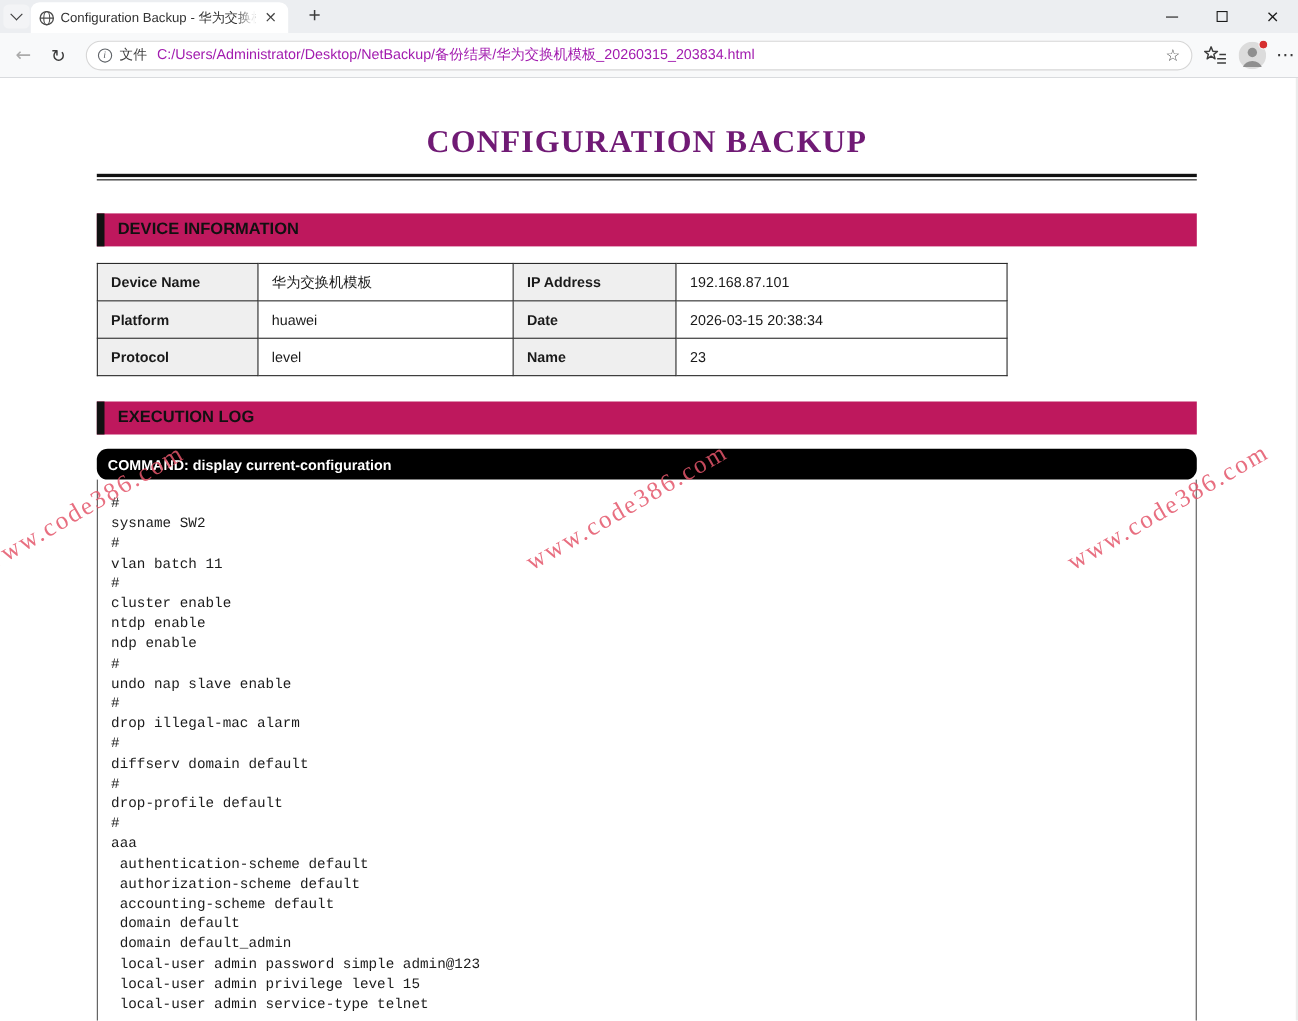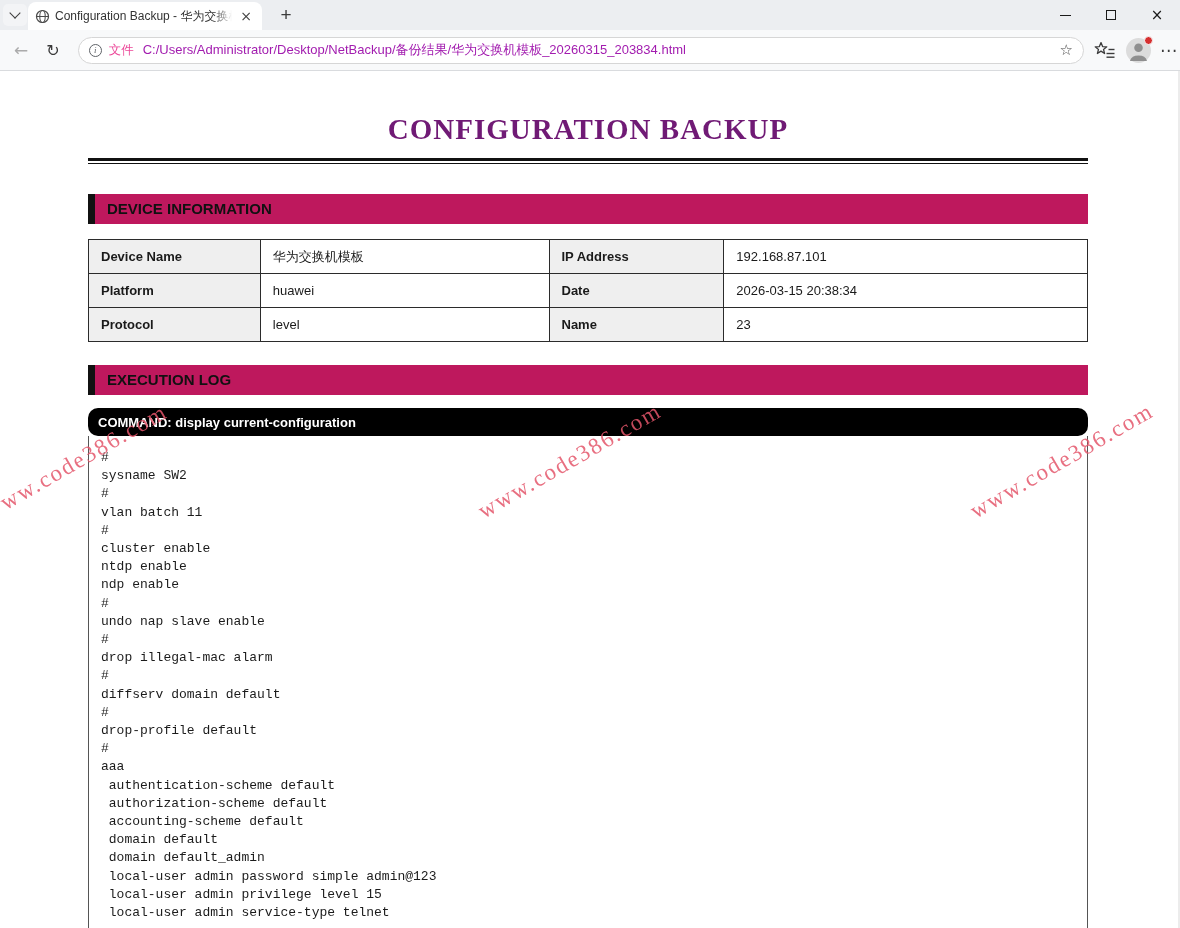--- a/index.html
+++ b/index.html
@@ -31,40 +31,40 @@
   .navbar { height:41px; background:#f8f9fa; border-bottom:1px solid #d9dbde;
             display:flex; align-items:center; padding:0 8px; }
   .glyph { font-family:"DejaVu Sans", sans-serif; }
   .nav-back { font-size:17px; color:#ababab; padding:0 6px; }
   .nav-reload { font-size:16px; color:#3a3a3a; padding:0 6px; margin-left:6px; }
   .urlpill { flex:1; height:27px; margin-left:12px; background:#fff; border:1px solid #d6d6d6;
              border-radius:14px; display:flex; align-items:center; padding:0 10px; min-width:0; }
   .info-icon { flex:0 0 13px; height:13px; border:1px solid #5f6368; border-radius:50%;
                font-size:9px; line-height:11px; text-align:center; color:#5f6368;
                font-family:"Liberation Serif", serif; font-style:italic; }
-  .file-label { font-size:12.5px; color:#ec4899; margin-left:7px; white-space:nowrap; }
+  .file-label { font-size:12.5px; color:#404040; margin-left:7px; white-space:nowrap; }
   .url-text { font-size:13px; color:#a21caf; margin-left:9px; flex:1; white-space:nowrap;
               overflow:hidden; min-width:0; }
   .fav-star { flex:0 0 auto; font-size:15px; color:#4a4a4a; margin-left:6px; }
   .collections-btn { margin-left:10px; flex:0 0 22px; height:18px; }
   .avatar { margin-left:10px; flex:0 0 25px; height:25px; position:relative; }
   .avatar-dot { position:absolute; right:-2px; top:-2px; width:9px; height:9px; border-radius:50%;
                 background:#d62f2f; border:1.5px solid #f8f9fa; }
   .more-btn { margin-left:9px; margin-right:-6px; font-size:17px; color:#3a3a3a; letter-spacing:1px; }
 
   
   .page { position:relative; height:857px; background:#fff; overflow:hidden; }
   .scroll-edge { position:absolute; top:0; right:0; bottom:0; width:2px; background:#ececec; }
   .container { width:1000px; margin:0 88px; }
   .report-title { margin-top:42px; text-align:center; font-family:"Liberation Serif", serif;
                   font-weight:bold; font-size:29px; letter-spacing:1px; color:#701a75; }
   .double-rule { margin-top:12px; height:6px; border-top:3px solid #111; border-bottom:1px solid #111; }
   .section-head { margin-top:30px; height:30px; line-height:30px; background:#be185d;
                   border-left:7px solid #111; padding-left:12px; font-size:15px; font-weight:bold; color:#111; }
-  .info-table { margin-top:15px; width:1000px; border-collapse:collapse; font-size:13px; color:#1a1a1a; }
+  .info-table { margin-top:15px; width:828px; border-collapse:collapse; font-size:13px; color:#1a1a1a; }
   .info-table td { border:1px solid #2b2b2b; height:34px; padding-left:12px; }
   .info-table td.lbl { background:#efefef; font-weight:bold; }
   .c1 { width:172px; } .c2 { width:289px; } .c3 { width:175px; } .c4 { width:364px; }
   .section-head.second { margin-top:23px; }
   .cmdbar { margin-top:13px; background:#000; color:#fff; font-size:13px; font-weight:bold;
             padding:7px 10px 6px;border-radius:10px; }
   .log { border:1px solid #555; border-top:none; padding:13px 12px 20px;
          font-family:"Liberation Mono", monospace; font-size:13px; line-height:18.2px;
          color:#1b1b1b; white-space:pre; min-height:500px; }
 

